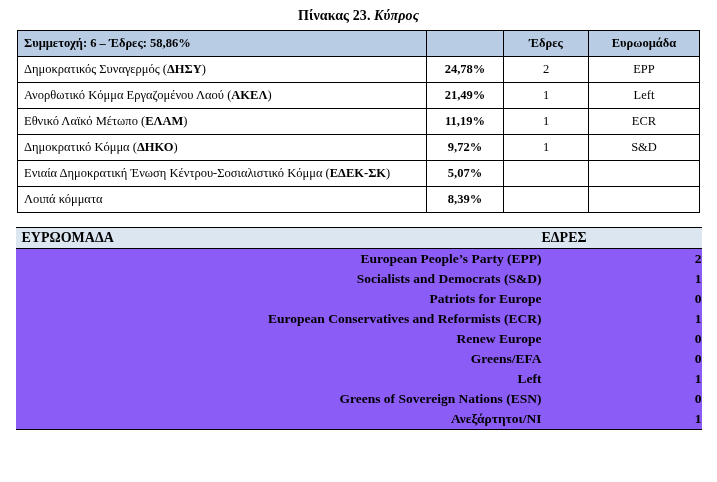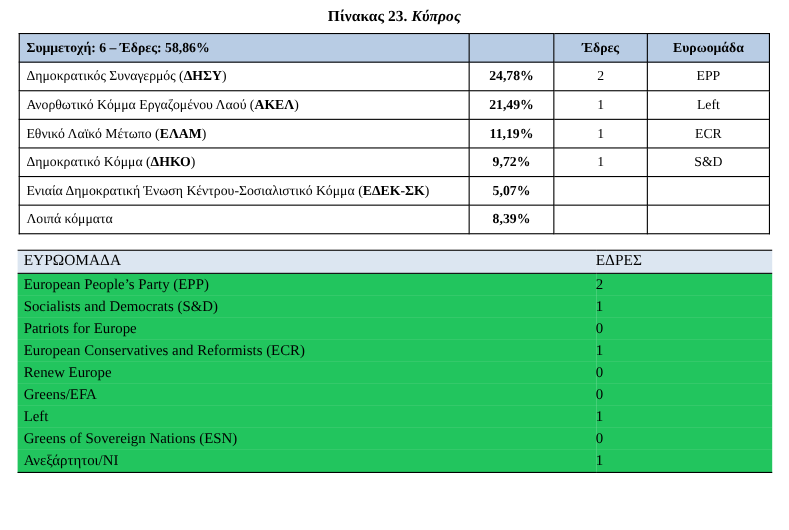--- a/index.html
+++ b/index.html
@@ -68,35 +68,36 @@
     margin: 14px auto 0 auto;
     table-layout: fixed;
   }
   table.groups td, table.groups th {
     font-size: 13.5px;
     padding: 1px 0 1px 6px;
     height: 18px;
     vertical-align: middle;
     border: none;
     text-align: left;
-    font-weight: normal;
+    font-weight: bold;
   }
   table.groups thead td {
     background: #dce6f1;
     border-top: 1px solid #000000;
     border-bottom: 1px solid #000000;
     font-size: 14px;
   }
   table.groups .g-name { width: 520px; }
   table.groups .g-seats { width: 160px; padding-left: 0; }
   table.groups tbody tr:last-child td {
     border-bottom: 1px solid #000000;
   }
   table.groups tbody td {
-    background: #22c55e;
+    background: #8b5cf6;
+    text-align: right;
   }
   .bold { font-weight: bold; }
 </style>
 </head>
 <body>
 
 <div class="page">
 
   <div class="title">
     <span>Πίνακας 23.</span>

